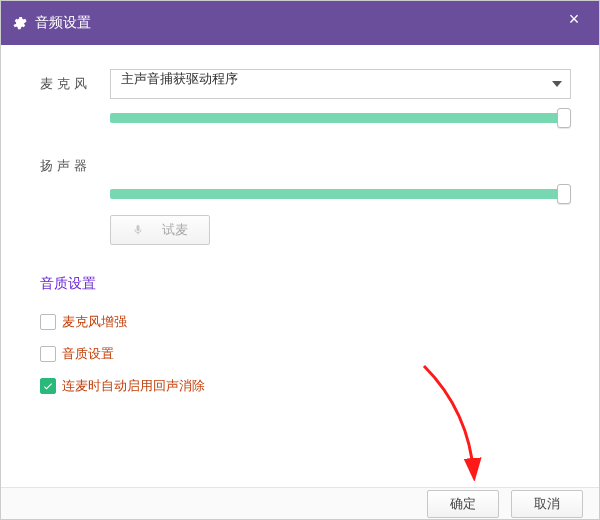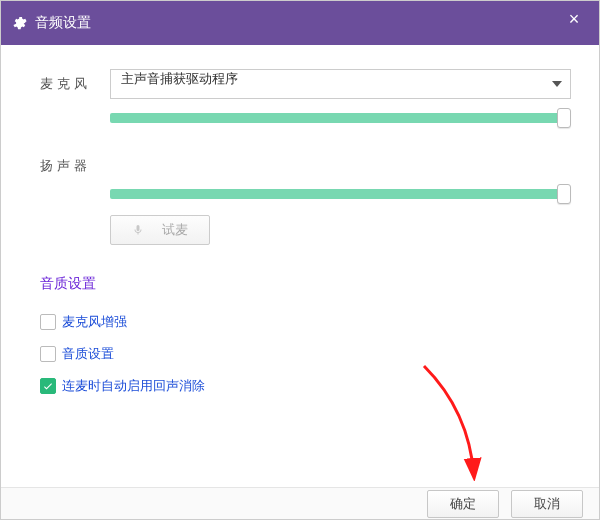--- a/index.html
+++ b/index.html
@@ -95,21 +95,21 @@
     border-radius: 2px;
   }
   .test-btn .mic-ico { width: 12px; height: 12px; opacity: .5; }
   .section-title {
     color: #6d28d9;
     font-size: 14px;
     margin: 10px 0 20px 0;
   }
   .check-row { display: flex; align-items: center; margin-bottom: 14px; gap: 20px; flex-wrap: wrap; }
   .checkbox {
-    display: flex; align-items: center; gap: 6px; cursor: pointer; color: #1d4ed8;
+    display: flex; align-items: center; gap: 6px; cursor: pointer; color: #c2410c;
   }
   .cb-box {
     width: 16px; height: 16px; border: 1px solid #bbb; background: #fff; border-radius: 2px;
     display: inline-flex; align-items: center; justify-content: center;
   }
   .cb-box.checked {
     background: #29b97a; border-color: #29b97a;
   }
   .cb-box.checked svg { display: block; }
   .cb-box svg { display: none; }

